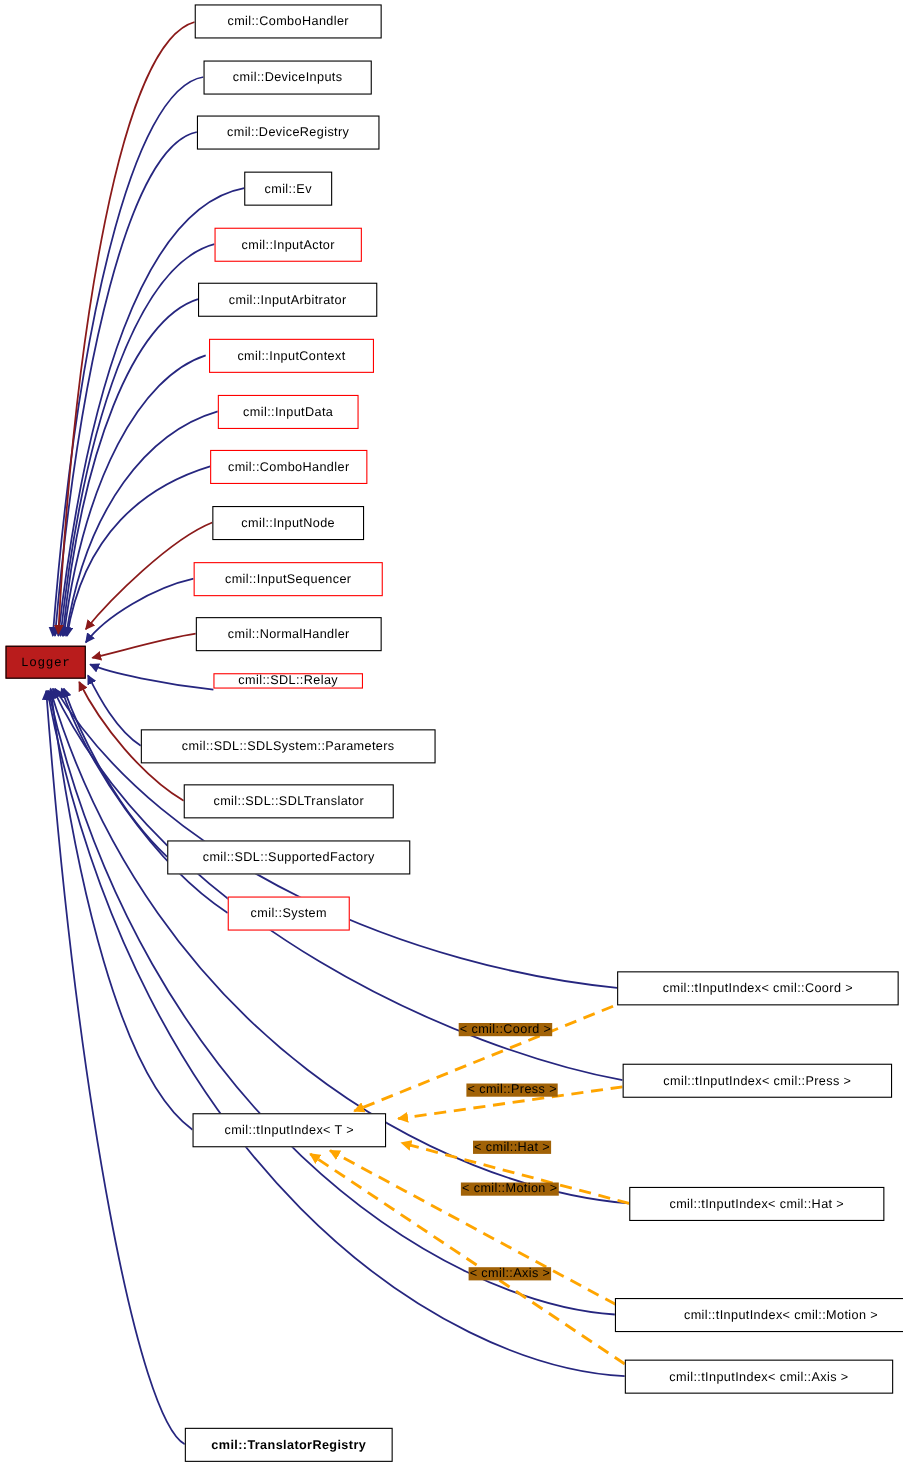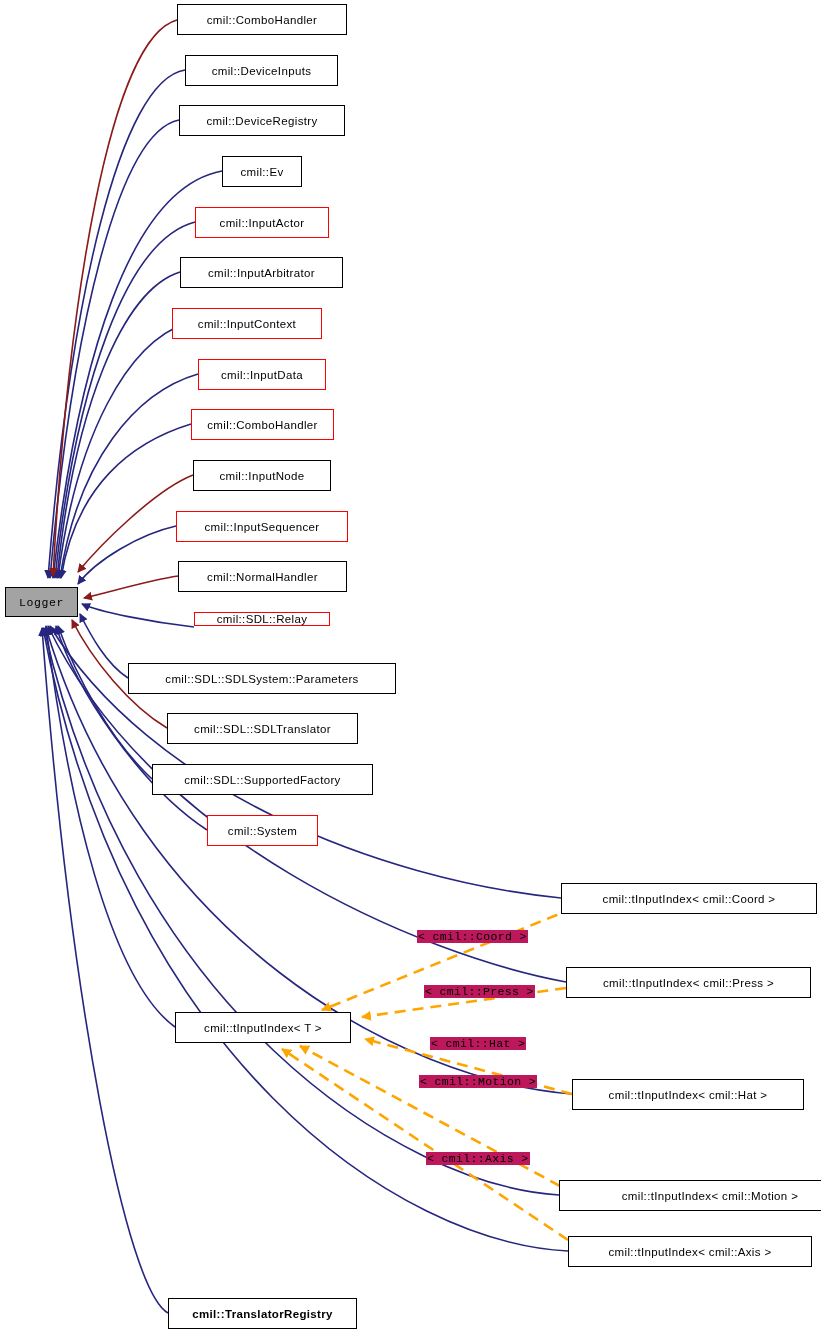--- a/index.html
+++ b/index.html
@@ -34,34 +34,34 @@
     font-family: "Liberation Sans", sans-serif;
     font-size: 11.5px;
     letter-spacing: 0.35px;
     color: #000000;
     z-index: 5;
   }
   .node.red {
     border-color: #ff0000;
   }
   .node.root {
-    background: #a3a3a3;
+    background: #b91c1c;
     border-color: #000000;
     font-family: "Liberation Mono", monospace;
     font-size: 11.5px;
     letter-spacing: 0.6px;
   }
   .edge-label {
     position: absolute;
     white-space: nowrap;
-    font-family: Liberation Mono, monospace;
+    font-family: Liberation Sans, sans-serif;
     font-size: 11.5px;
     letter-spacing: 0.35px;
     color: #000000;
-    background: #be185d;
+    background: #a16207;
     padding: 0 1px;
     z-index: 6;
   }
 </style>
 </head>
 <body>
 
 <div id="diagram">
 
   <svg id="edge-layer" viewBox="0 0 821 1330" xmlns="http://www.w3.org/2000/svg">
@@ -132,21 +132,21 @@
       </div>
       <div class="node" style="left: 222px; top: 156px; width: 80px; height: 31px;">
         <span>cmil::Ev</span>
       </div>
       <div class="node red" style="left: 195px; top: 207px; width: 134px; height: 31px;">
         <span>cmil::InputActor</span>
       </div>
       <div class="node" style="left: 180px; top: 257px; width: 163px; height: 31px;">
         <span>cmil::InputArbitrator</span>
       </div>
-      <div class="node red" style="left: 172px; top: 308px; width: 150px; height: 31px;">
+      <div class="node red" style="left: 190px; top: 308px; width: 150px; height: 31px;">
         <span>cmil::InputContext</span>
       </div>
       <div class="node red" style="left: 198px; top: 359px; width: 128px; height: 31px; justify-content: center;">
         <span>cmil::InputData</span>
       </div>
       <div class="node red" style="left: 191px; top: 409px; width: 143px; height: 31px;">
         <span>cmil::ComboHandler</span>
       </div>
       <div class="node" style="left: 193px; top: 460px; width: 138px; height: 31px;">
         <span>cmil::InputNode</span>

